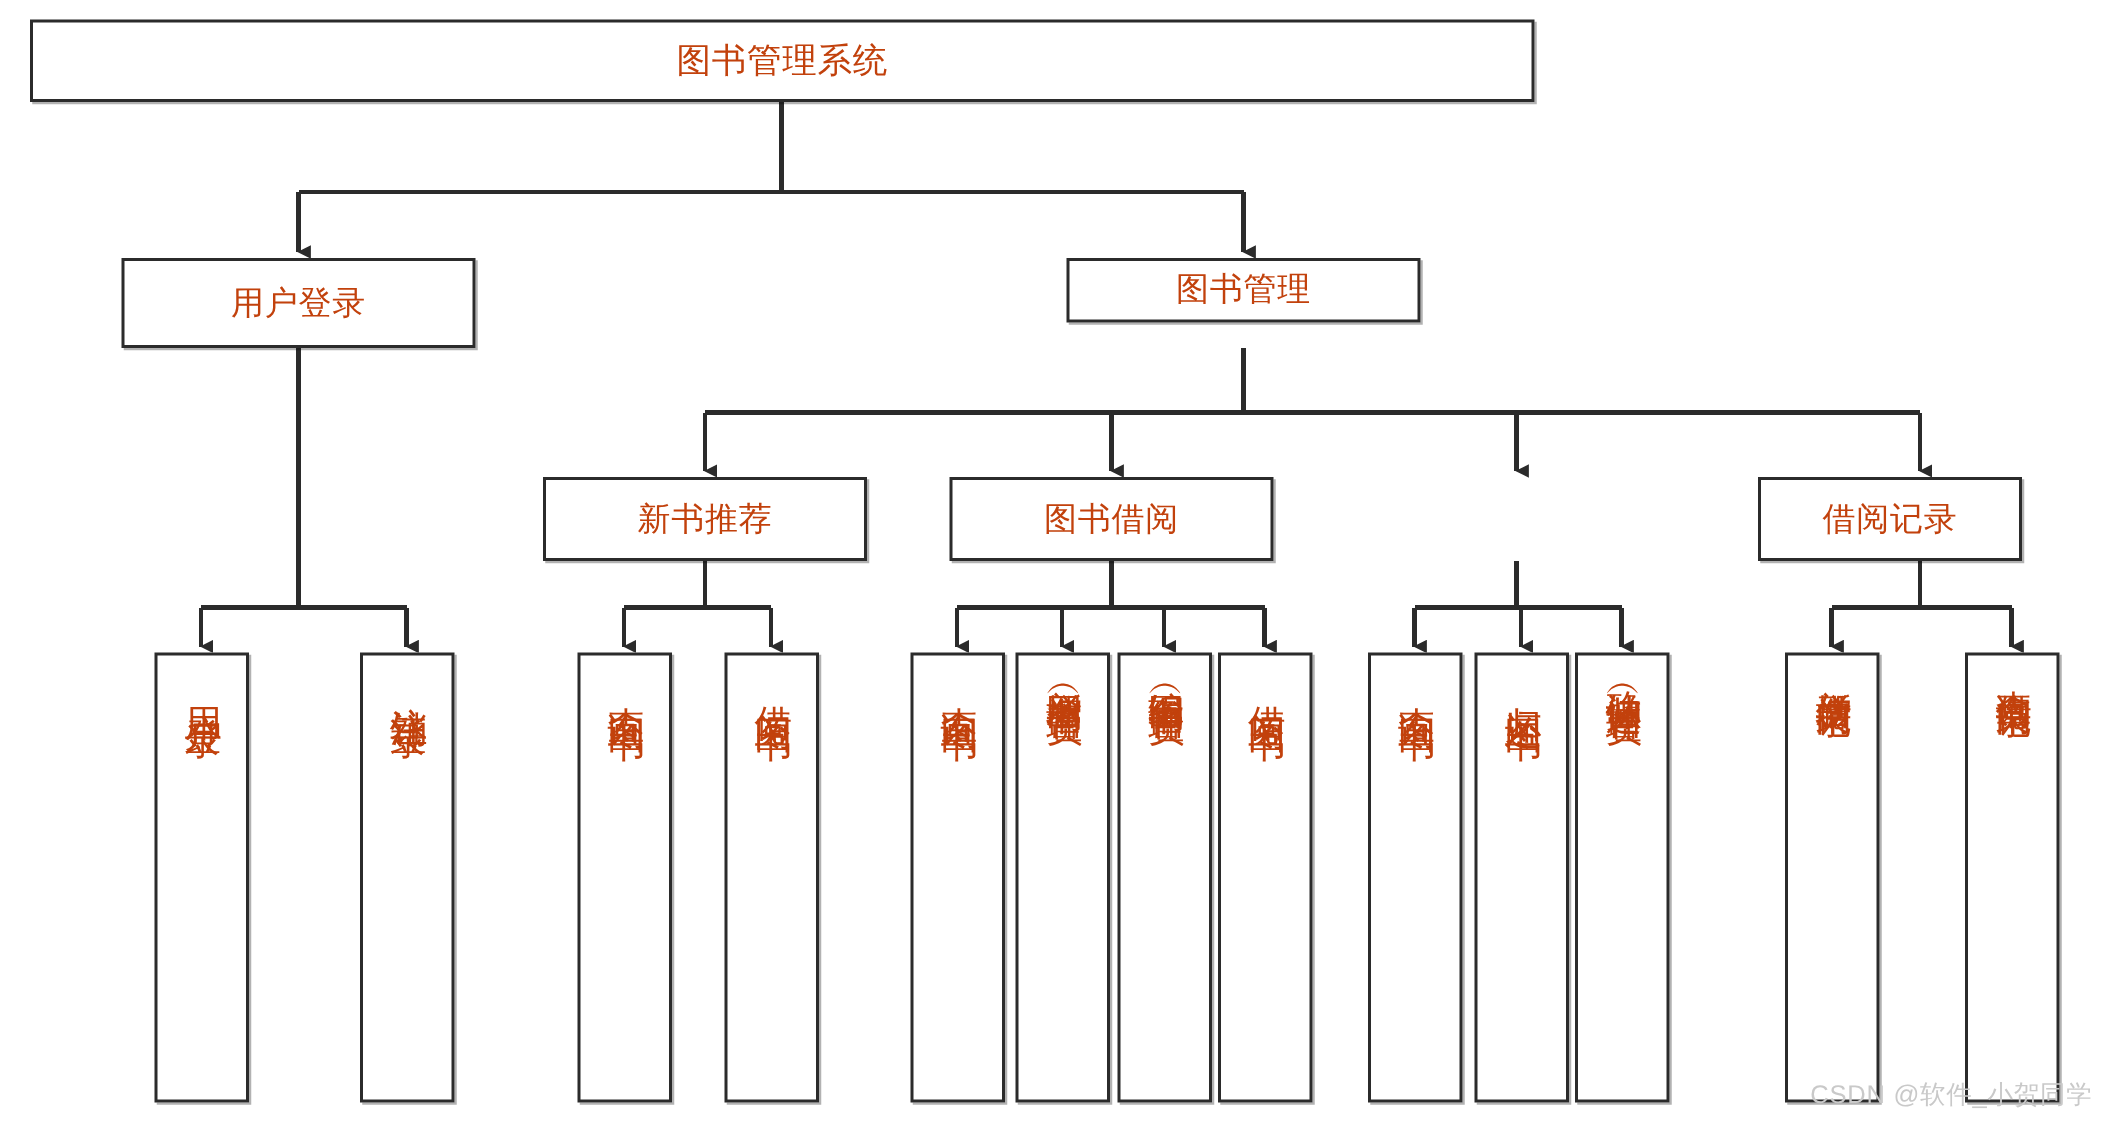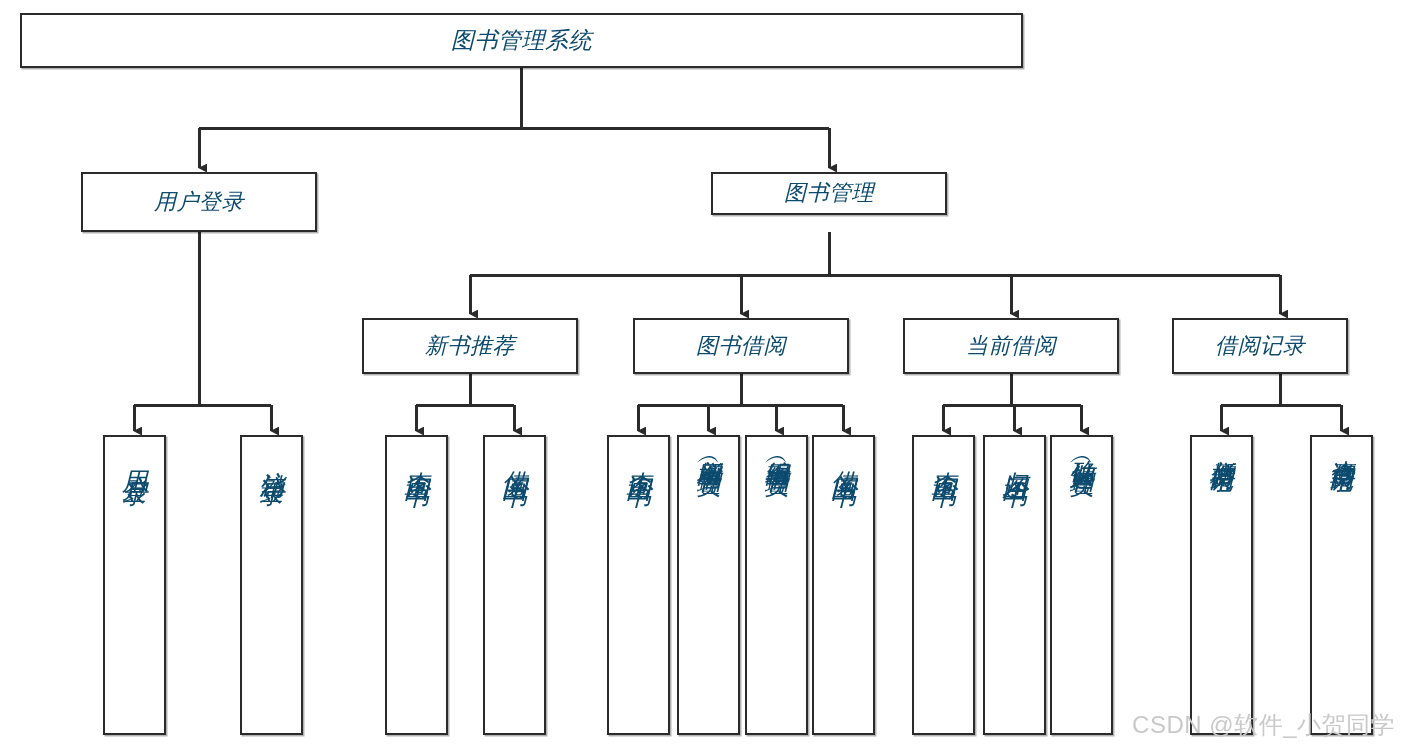--- a/index.html
+++ b/index.html
@@ -15,23 +15,22 @@
   svg.edges{position:absolute;left:0;top:0;width:1405px;height:747px;pointer-events:none;}
 
   .node{
     position:absolute;
     box-sizing:border-box;
     background:#ffffff;
     border:2px solid #2b2b2b;
     display:flex;
     align-items:center;
     justify-content:center;
-    color:#0c4a6e;
+    color:#c2410c;
     box-shadow:1.5px 1.5px 0 rgba(0,0,0,0.30);
-    font-style:italic;
   }
   .node .lbl{
     display:block;
     text-align:center;
     line-height:1.12;
     letter-spacing:0.5px;
   }
   
   .node.h .lbl{font-size:22px;}
   .node.root .lbl{font-size:23px;}
@@ -50,21 +49,21 @@
     letter-spacing:4px;
     white-space:nowrap;
   }
   
   .node.v.tall{padding-top:4px;}
   .node.v.tall .lbl{letter-spacing:2px;font-size:24px;}
 
   .watermark{
     position:absolute;
     right:10px;bottom:6px;
-    font-size:24px;
+    font-size:17px;
     color:#c9c9c9;
     letter-spacing:0.5px;
     white-space:nowrap;
     user-select:none;
   }
 </style>
 </head>
 <body>
 
 <div id="canvas">
@@ -130,23 +129,20 @@
   <div class="node h" style="left: 711px; top: 172px; width: 236px; height: 43px;">
     <span class="lbl">图书管理</span>
   </div>
 
   <div class="node h" style="left: 362px; top: 318px; width: 216px; height: 56px;">
     <span class="lbl">新书推荐</span>
   </div>
   <div class="node h" style="left: 633px; top: 318px; width: 216px; height: 56px;">
     <span class="lbl">图书借阅</span>
   </div>
-  <div class="node h" style="left: 903px; top: 318px; width: 216px; height: 56px;">
-    <span class="lbl">当前借阅</span>
-  </div>
   <div class="node h" style="left: 1172px; top: 318px; width: 176px; height: 56px;">
     <span class="lbl">借阅记录</span>
   </div>
 
   <div class="node v" style="left: 103px; top: 435px; width: 63px; height: 300px;">
     <span class="lbl">用户登录</span>
   </div>
   <div class="node v" style="left: 240px; top: 435px; width: 63px; height: 300px;">
     <span class="lbl">注销登录</span>
   </div>

